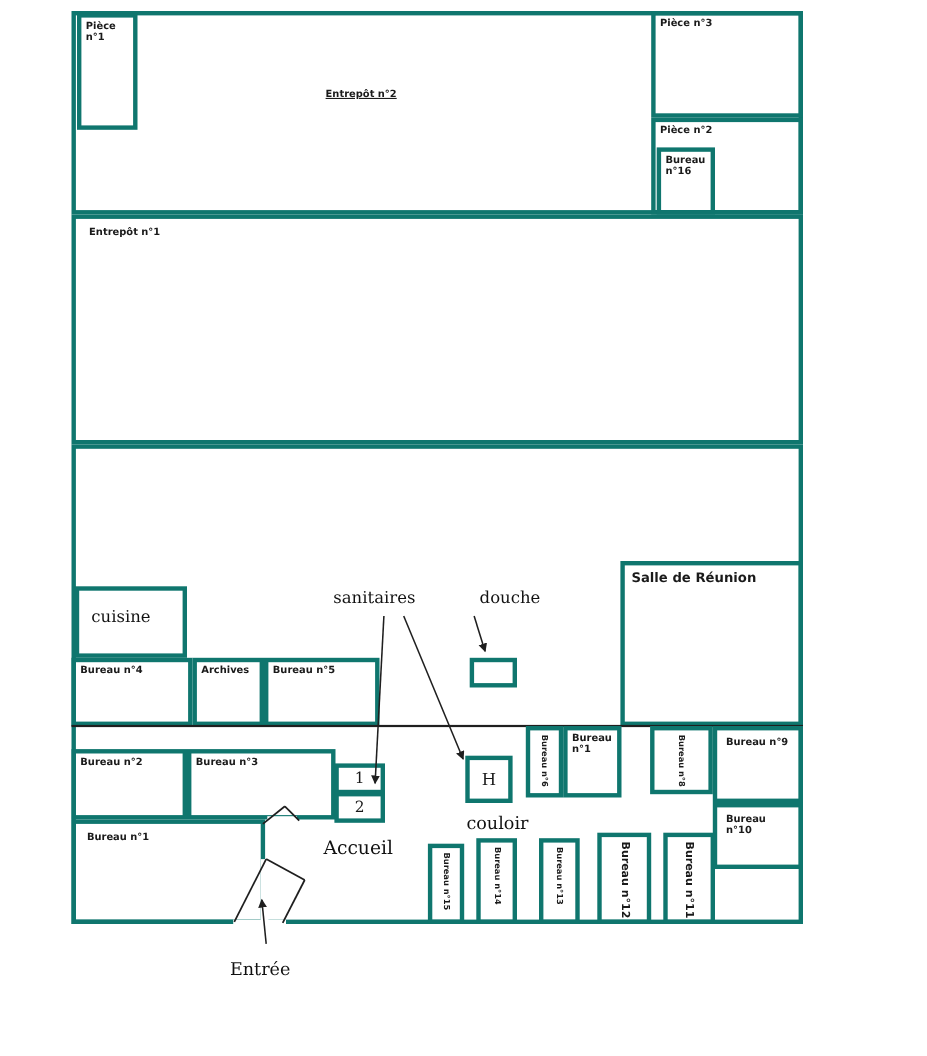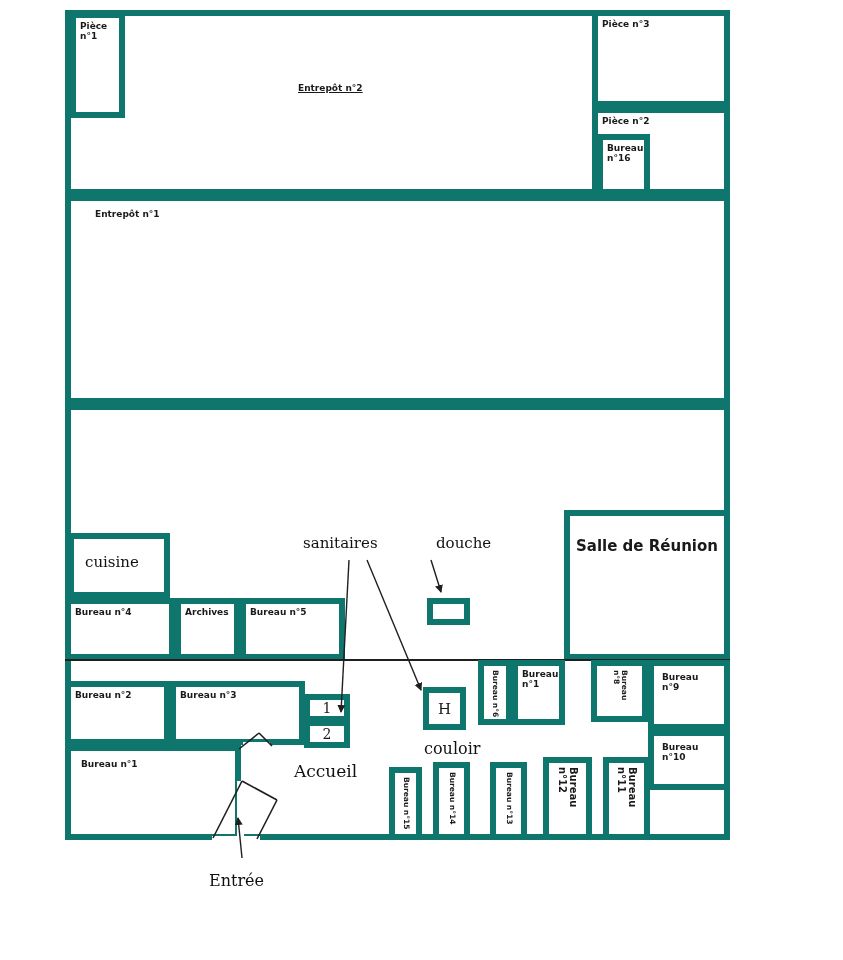--- a/index.html
+++ b/index.html
@@ -1,18 +1,18 @@
 <!DOCTYPE html>
 <html><head>
 <meta charset="utf-8">
 <style>
   html,body{margin:0;padding:0;background:#ffffff;}
   .page{position:relative;width:843px;height:960px;background:#ffffff;overflow:hidden;
         font-family:"DejaVu Sans",sans-serif;color:#1a1a1a;}
-  .room{position:absolute;border:6px solid #0f766e;box-sizing:border-box;background:transparent;}
+  .room{position:absolute;border:4px solid #0f766e;box-sizing:border-box;background:transparent;}
   .rlabel{display:block;font-weight:bold;font-size:9px;line-height:1.15;padding:3px 4px;
           font-family:"DejaVu Sans",sans-serif;white-space:normal;word-spacing:0;}
   .vlabel{position:absolute;top:4px;left:50%;transform:translateX(-50%);
           writing-mode:vertical-rl;font-weight:bold;font-size:7.5px;line-height:1.1;
           font-family:"DejaVu Sans",sans-serif;}
   .vlabel.bigv{font-size:10px;}
   .serif{position:absolute;font-family:"DejaVu Serif",serif;font-weight:normal;
          font-size:15px;color:#111;white-space:nowrap;}
   .center-lbl{position:absolute;top:50%;left:50%;transform:translate(-50%,-50%);
               font-family:"DejaVu Serif",serif;font-size:14px;}
@@ -39,27 +39,27 @@
 
   <div class="room" style="left:592px;top:107px;width:138px;height:88px;">
     <span class="rlabel">Pièce n°2</span>
   </div>
 
   <div class="room" style="left:597px;top:134px;width:53px;height:61px;">
     <span class="rlabel">Bureau n°16</span>
   </div>
 
   <div class="room" style="left:65px;top:195px;width:665px;height:209px;">
-    <span class="rlabel" style="padding:8px 24px;">Entrepôt n°1</span>
+    <span class="rlabel" style="padding:8px 12px;">Entrepôt n°1</span>
   </div>
 
   <div class="room" style="left:65px;top:404px;width:665px;height:436px;"></div>
 
   <div class="room" style="left:564px;top:510px;width:166px;height:150px;">
-    <span class="rlabel" style="font-size:15px;padding:22px 6px;text-align:center;">Salle de Réunion</span>
+    <span class="rlabel" style="font-size:12px;padding:5px 6px;">Salle de Réunion</span>
   </div>
 
   <div class="room" style="left:68px;top:533px;width:102px;height:65px;">
     <span class="serif" style="left:11px;top:14px;">cuisine</span>
   </div>
 
   <div class="room" style="left:65px;top:598px;width:110px;height:62px;">
     <span class="rlabel">Bureau n°4</span>
   </div>
 

